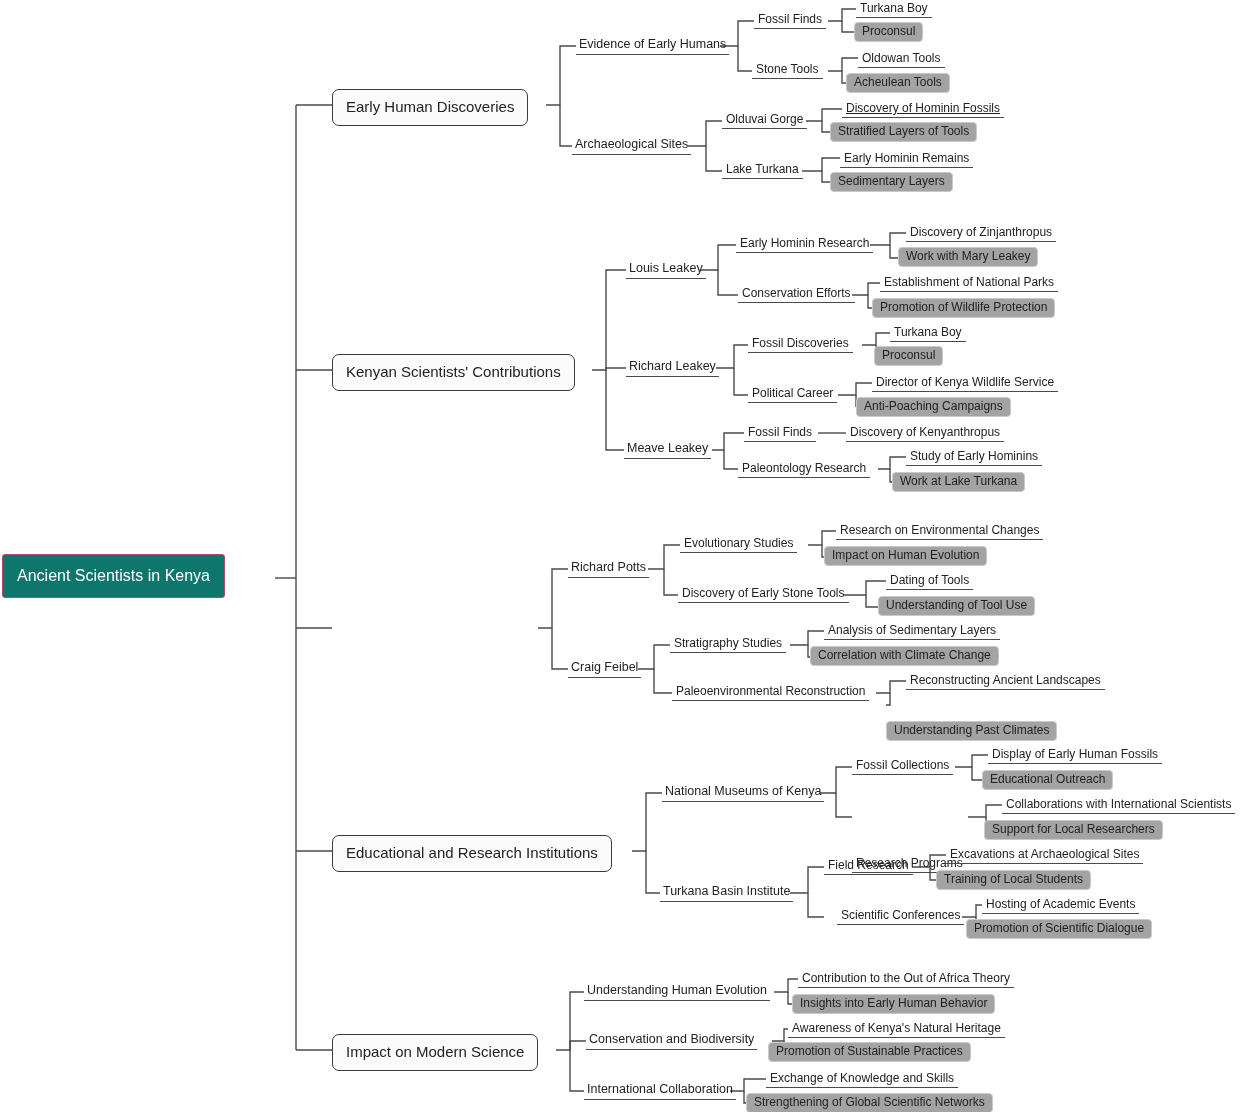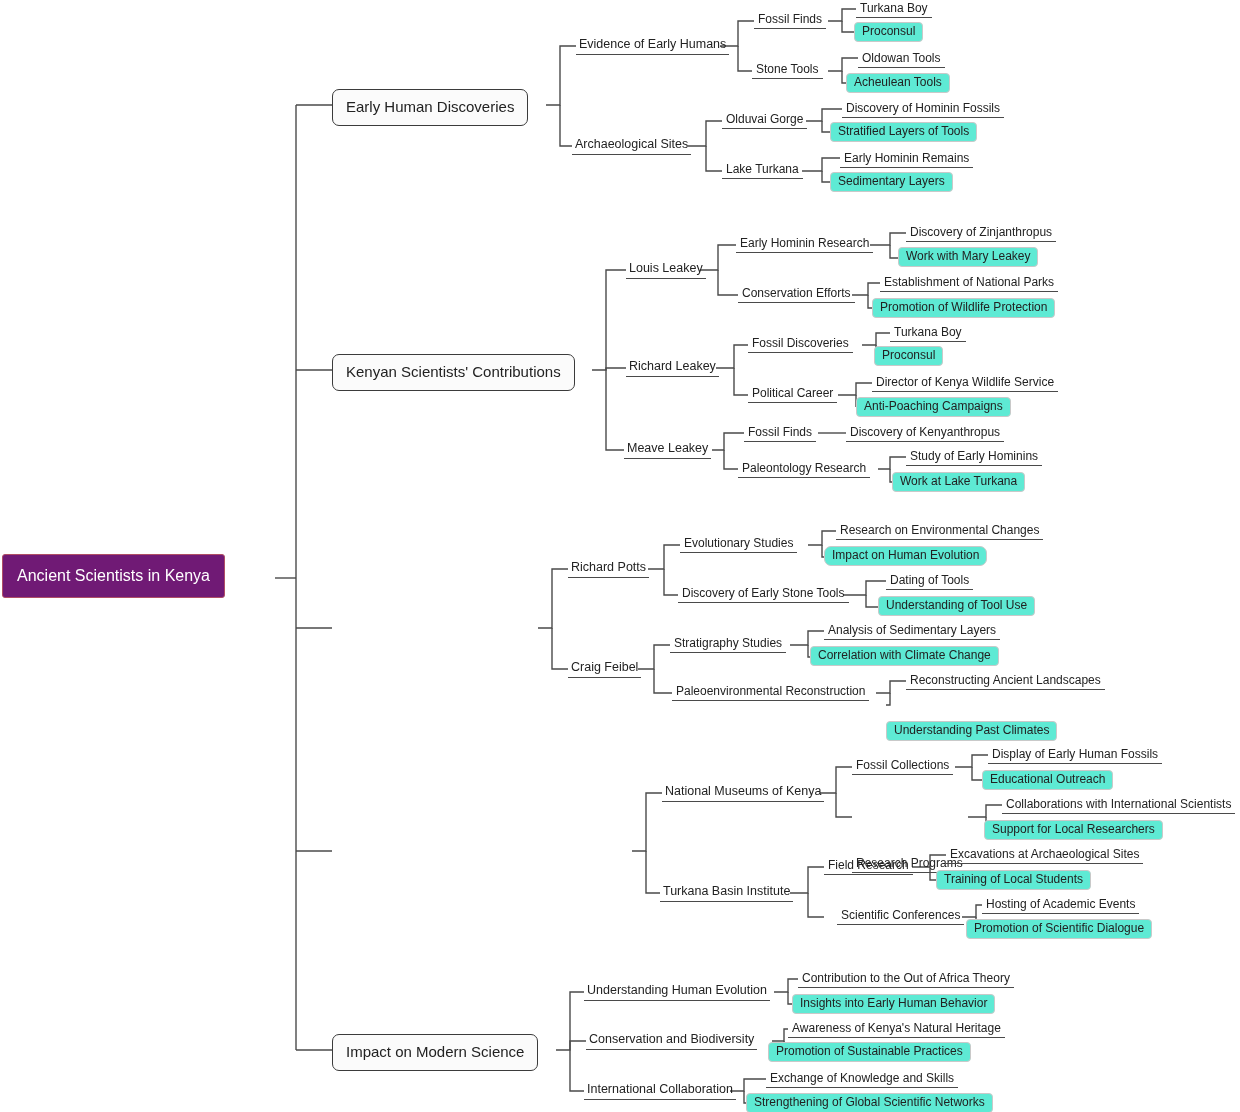--- a/index.html
+++ b/index.html
@@ -27,21 +27,21 @@
     height: 1112px;
     pointer-events: none;
   }
   .node {
     position: absolute;
     box-sizing: border-box;
     white-space: nowrap;
   }
   
   .node.root {
-    background: #701a75;
+    background: #0f766e;
     border: 1px solid #b04e65;
     border-radius: 3px;
     color: #ffffff;
     font-size: 16px;
     padding: 12px 14px;
     line-height: 1.1;
   }
   
   .node.l1 {
     background: #fbfbfb;
@@ -55,21 +55,21 @@
   
   .node.l2 {
     color: #222222;
     font-size: 12.5px;
     padding: 1px 3px 2px 3px;
     border-bottom: 1px solid #4a4a4a;
     line-height: 1.1;
   }
   
   .node.l3 {
-    background: #5eead4;
+    background: #a3a3a3;
     border: 1px solid #c9c9c9;
     border-radius: 4px;
     color: #222222;
     font-size: 12px;
     padding: 2px 7px 3px 7px;
     line-height: 1.1;
   }
   
   .node.l3p {
     color: #222222;
@@ -211,21 +211,21 @@
 
   <div class="node l3p" style="left:754px; top:12px;">Fossil Finds</div>
   <div class="node l3p" style="left:752px; top:62px;">Stone Tools</div>
   <div class="node l3p" style="left:856px; top:1px;">Turkana Boy</div>
   <div class="node l3" style="left:854px; top:22px;">Proconsul</div>
   <div class="node l3p" style="left:858px; top:51px;text-align:center;">Oldowan Tools</div>
   <div class="node l3" style="left:846px; top:73px;">Acheulean Tools</div>
 
   <div class="node l3p" style="left:722px; top:112px;">Olduvai Gorge</div>
   <div class="node l3p" style="left:722px; top:162px;">Lake Turkana</div>
-  <div class="node l3p" style="left:842px; top:101px;">Discovery of Hominin Fossils</div>
+  <div class="node l3p" style="left:842px; top:101px;text-decoration:underline;">Discovery of Hominin Fossils</div>
   <div class="node l3" style="left:830px; top:122px;">Stratified Layers of Tools</div>
   <div class="node l3p" style="left:840px; top:151px;">Early Hominin Remains</div>
   <div class="node l3" style="left:830px; top:172px;">Sedimentary Layers</div>
 
   <div class="node l1" style="left:332px; top:354px;">Kenyan Scientists' Contributions</div>
   <div class="node l2" style="left:626px; top:261px;">Louis Leakey</div>
   <div class="node l2" style="left:626px; top:359px;">Richard Leakey</div>
   <div class="node l2" style="left:624px; top:441px;">Meave Leakey</div>
 
   <div class="node l3p" style="left:736px; top:236px;">Early Hominin Research</div>
@@ -247,31 +247,32 @@
   <div class="node l3p" style="left:846px; top:425px;">Discovery of Kenyanthropus</div>
   <div class="node l3p" style="left:906px; top:449px;">Study of Early Hominins</div>
   <div class="node l3" style="left:892px; top:472px;">Work at Lake Turkana</div>
 
   <div class="node l2" style="left:568px; top:560px;">Richard Potts</div>
   <div class="node l2" style="left:568px; top:660px;">Craig Feibel</div>
 
   <div class="node l3p" style="left:680px; top:536px;">Evolutionary Studies</div>
   <div class="node l3p" style="left:678px; top:586px;">Discovery of Early Stone Tools</div>
   <div class="node l3p" style="left:836px; top:523px;">Research on Environmental Changes</div>
-  <div class="node l3" style="left:824px; top:546px;border-radius:7px;">Impact on Human Evolution</div>
+  <div class="node l3" style="left:824px; top:546px;">Impact on Human Evolution</div>
   <div class="node l3p" style="left:886px; top:573px;">Dating of Tools</div>
   <div class="node l3" style="left:878px; top:596px;">Understanding of Tool Use</div>
 
   <div class="node l3p" style="left:670px; top:636px;">Stratigraphy Studies</div>
   <div class="node l3p" style="left:672px; top:684px;">Paleoenvironmental Reconstruction</div>
   <div class="node l3p" style="left:824px; top:623px;">Analysis of Sedimentary Layers</div>
   <div class="node l3" style="left:810px; top:646px;">Correlation with Climate Change</div>
   <div class="node l3p" style="left:906px; top:673px;">Reconstructing Ancient Landscapes</div>
   <div class="node l3" style="left:886px; top:721px;">Understanding Past Climates</div>
 
+  <div class="node l1" style="left:332px; top:835px;">Educational and Research Institutions</div>
   <div class="node l2" style="left:662px; top:784px;">National Museums of Kenya</div>
   <div class="node l2" style="left:660px; top:884px;">Turkana Basin Institute</div>
 
   <div class="node l3p" style="left:852px; top:758px;">Fossil Collections</div>
   <div class="node l3p" style="left:852px; top:808px;margin-top:48px;">Research Programs</div>
   <div class="node l3p" style="left:988px; top:747px;">Display of Early Human Fossils</div>
   <div class="node l3" style="left:982px; top:770px;">Educational Outreach</div>
   <div class="node l3p" style="left:1002px; top:797px;">Collaborations with International Scientists</div>
   <div class="node l3" style="left:984px; top:820px;">Support for Local Researchers</div>
 

